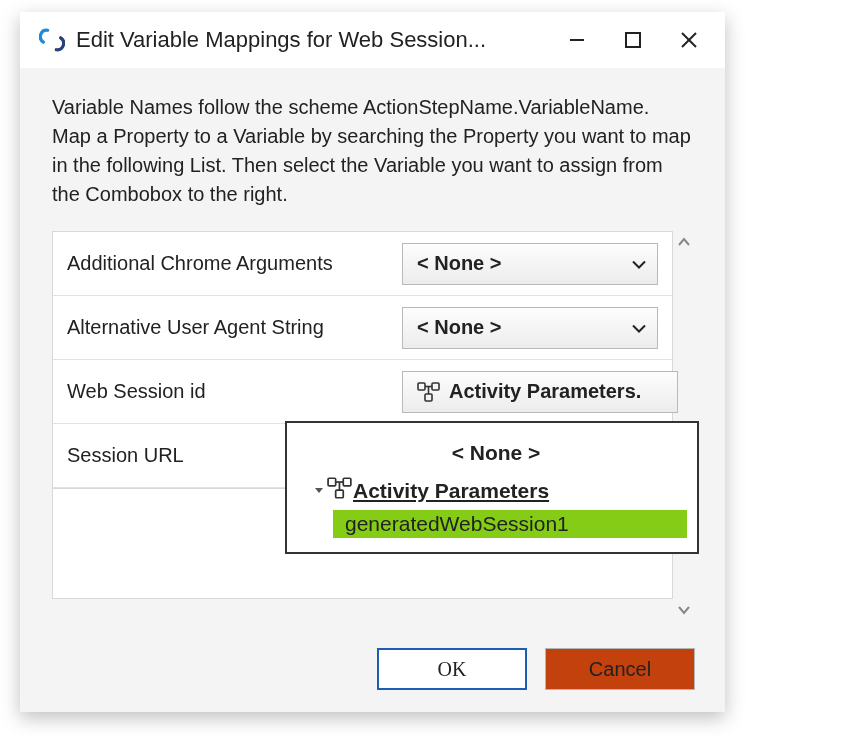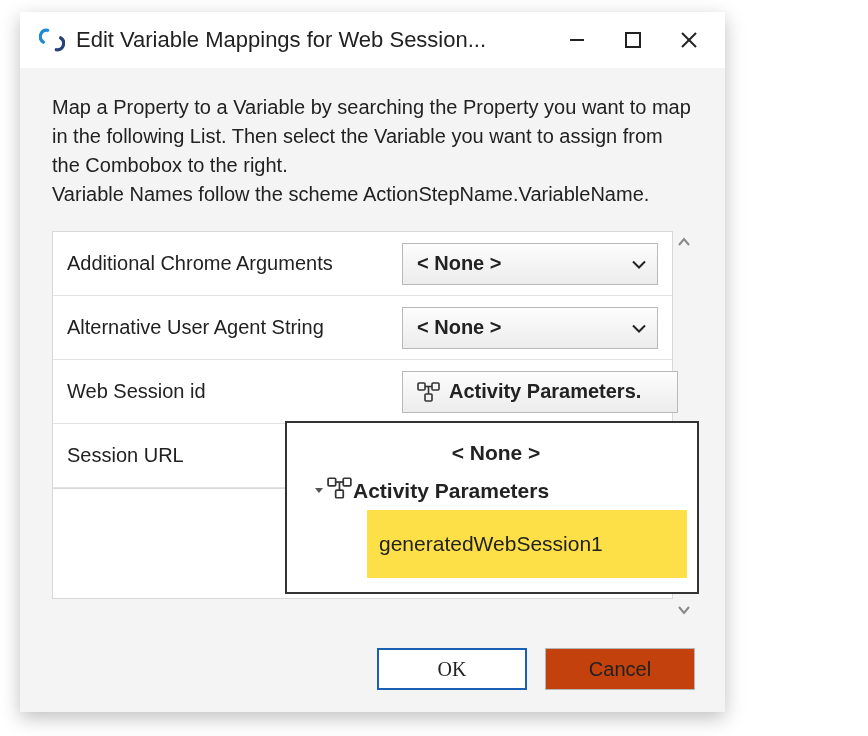--- a/index.html
+++ b/index.html
@@ -98,27 +98,28 @@
     z-index:5;
   }
   .popup .none-line {
     text-align:center; font-size:21px; font-weight:600; padding:4px 0 10px;
     cursor:pointer;
   }
   .popup .tree-line {
     display:flex; align-items:center; font-size:21px; font-weight:700;
     padding:2px 0 6px 6px;
     cursor:pointer;
+    text-decoration:underline;
   }
   .popup .tree-line .expand { width:16px; display:flex; justify-content:center; color:#555;}
   .popup .child {
-    margin-left:62px;
-    background:#fde047;
+    margin-left:28px;
+    background:#84cc16;
     font-size:21px;
-    padding:22px 12px;
+    padding:2px 12px;
     cursor:pointer;
   }
   
   .footer {
     display:flex; justify-content:flex-end; gap:18px;
     padding: 12px 30px 22px;
     background:#f4f4f4;
   }
   .btn {
     min-width:150px; height:42px;
@@ -157,22 +158,22 @@
     <span class="win-btn">
       <svg width="20" height="20">
           <line x1="3" y1="3" x2="17" y2="17" stroke="#222" stroke-width="2"></line>
           <line x1="17" y1="3" x2="3" y2="17" stroke="#222" stroke-width="2"></line>
         </svg>
     </span>
   </div>
 
   <div class="body">
     <div class="instructions">
+      <p>Variable Names follow the scheme ActionStepName.VariableName.</p>
       <p>Map a Property to a Variable by searching the Property you want to map in the following List. Then select the Variable you want to assign from the Combobox to the right.</p>
-      <p>Variable Names follow the scheme ActionStepName.VariableName.</p>
     </div>
 
     <div class="grid-wrap">
       <span class="scroll-up">
         <svg width="12" height="12">
             <polyline points="1,9 6,3 11,9" fill="none" stroke="#888" stroke-width="2"></polyline>
           </svg>
       </span>
 
       <div class="grid">

